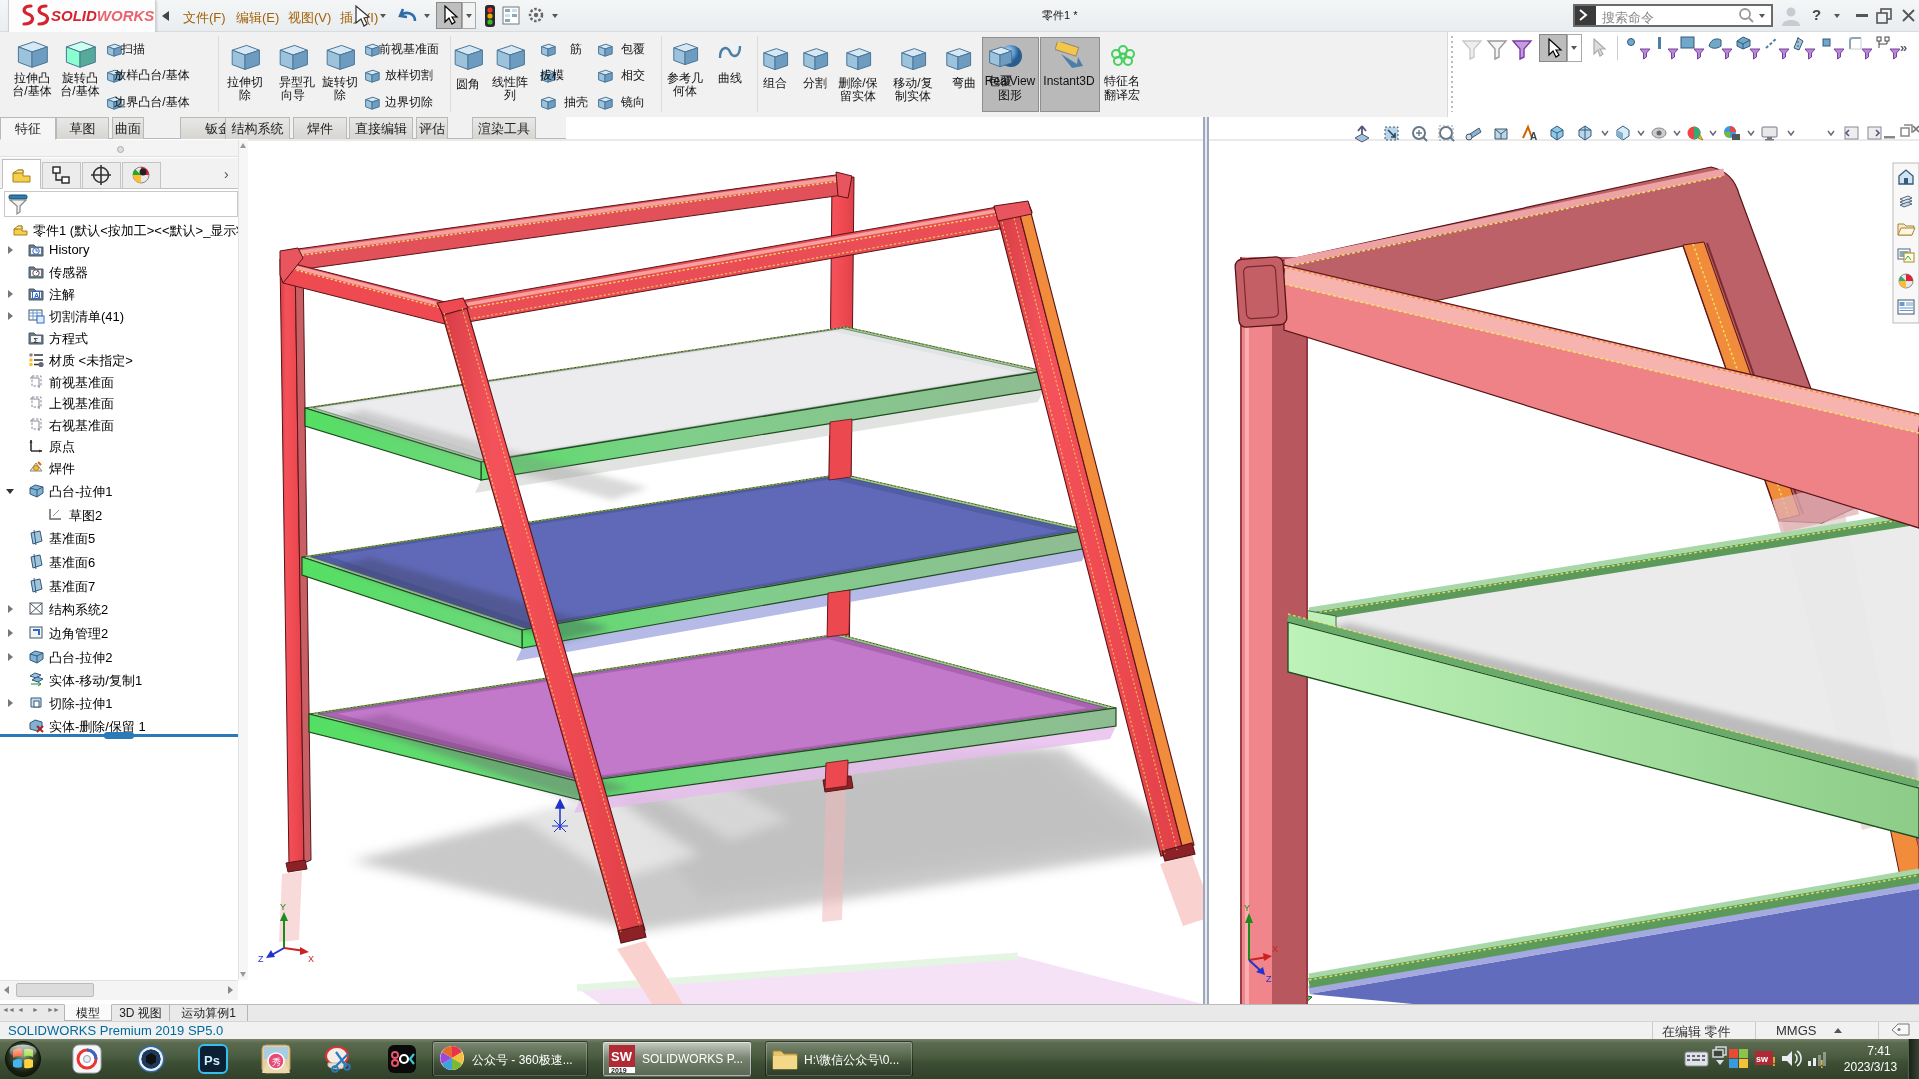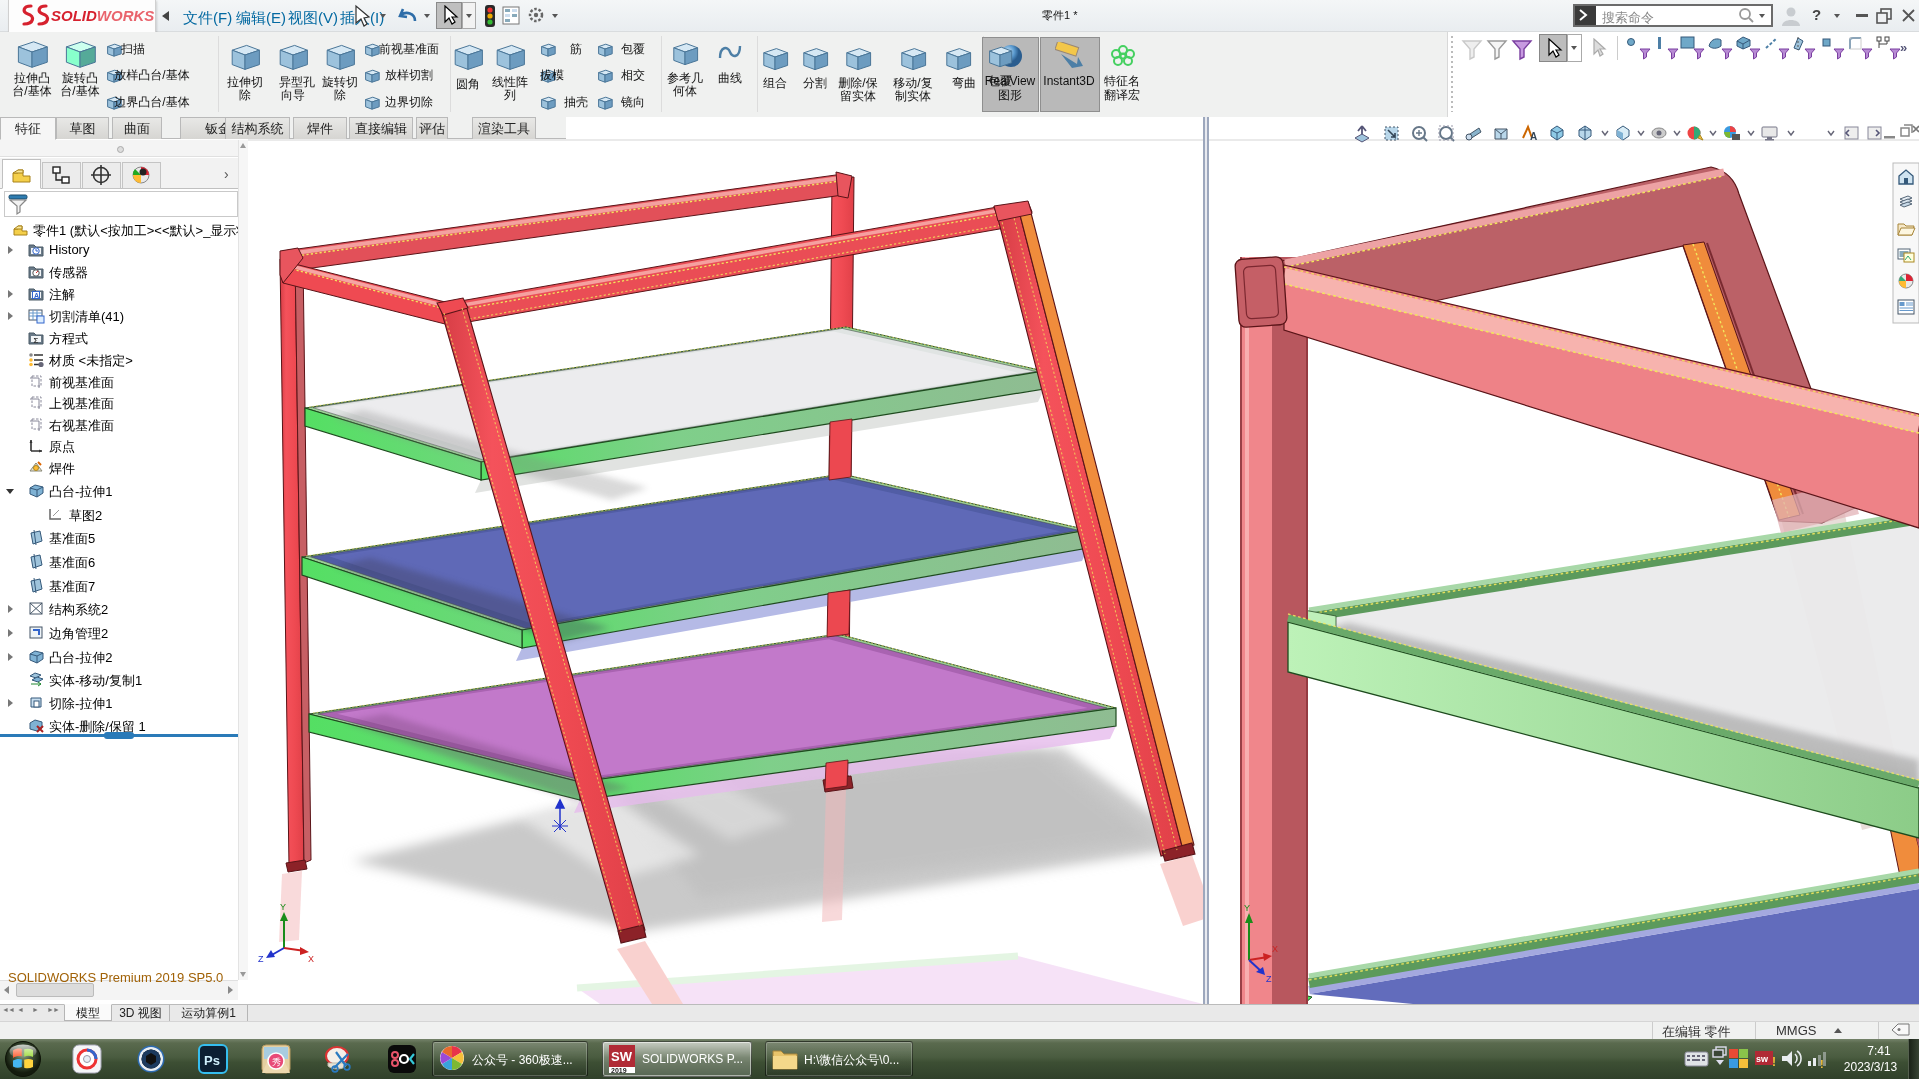--- a/index.html
+++ b/index.html
@@ -1,19 +1,19 @@
 <!DOCTYPE html>
 <html><head><meta charset="utf-8"><style>
 *{margin:0;padding:0;box-sizing:border-box}
 body{width:1919px;height:1079px;position:relative;overflow:hidden;
  font-family:"Liberation Sans",sans-serif;background:#fff}
 .abs{position:absolute}
 #titlebar{left:0;top:0;width:1919px;height:32px;
  background:linear-gradient(#f4f6f7,#e9edf0);border-bottom:1px solid #d9dcde}
-.menu{font-size:15px;color:#0369a1;top:9px}
+.menu{font-size:13px;color:#a16207;top:9px}
 #logo{left:8px;top:0px;width:148px;height:33px;background:#fdfdfd;
  border:1px solid #d0d0d0;border-top:none;box-shadow:1px 1px 2px rgba(0,0,0,.15)}
 #ribbon{left:0;top:32px;width:1448px;height:85px;background:#f0f1f0;border-right:1px solid #d8d8d8}
 #ribbonwhite{left:1448px;top:32px;width:471px;height:85px;background:#fff}
 .rsep{top:36px;width:1px;height:76px;background:#dcdcdc}
 .rlab{font-size:12px;color:#111;text-align:center;line-height:13px;white-space:nowrap}
 .dd{width:0;height:0;border-left:3.5px solid transparent;border-right:3.5px solid transparent;border-top:4px solid #555}
 #tabrow{left:0;top:117px;width:566px;height:22px;background:#f0f1f0;border-bottom:1px solid #b9b9b9}
 .tab{height:22px;border:1px solid #b9b9b9;border-bottom:none;background:linear-gradient(#e8e8e6,#d6d5d2);
  font-size:13px;color:#222;text-align:center;line-height:21px}
@@ -612,21 +612,21 @@
 <div class="abs" style="left:16px;top:983px;width:78px;height:14px;background:#dcdcdc;border:1px solid #bbb;border-radius:2px"></div>
 <div id="bottabs" class="abs"></div>
 <div class="abs" style="left:2px;top:1006px;font-size:7px;color:#777;letter-spacing:-1px">◄◄</div>
 <div class="abs" style="left:17px;top:1006px;font-size:7px;color:#777;letter-spacing:-1px">◄</div>
 <div class="abs" style="left:32px;top:1006px;font-size:7px;color:#777;letter-spacing:-1px">►</div>
 <div class="abs" style="left:47px;top:1006px;font-size:7px;color:#777;letter-spacing:-1px">►►</div>
 <div class="abs btab" style="left:64px;top:1004px;width:48px;background:#fafafa;border:1px solid #b5b5b5;border-top:1px solid #fafafa">模型</div>
 <div class="abs btab" style="left:112px;top:1005px;width:58px">3D 视图</div>
 <div class="abs btab" style="left:170px;top:1005px;width:78px">运动算例1</div>
 <div id="statusbar" class="abs"></div>
-<div class="abs" style="left:8px;top:970px;font-size:13px;color:#a16207">SOLIDWORKS Premium 2019 SP5.0</div>
+<div class="abs" style="left:8px;top:1023px;font-size:13px;color:#0369a1">SOLIDWORKS Premium 2019 SP5.0</div>
 <div class="abs" style="left:1652px;top:1022px;width:1px;height:17px;background:#ccc"></div>
 <div class="abs" style="left:1662px;top:1023px;font-size:13px;color:#333">在编辑 零件</div>
 <div class="abs" style="left:1755px;top:1022px;width:1px;height:17px;background:#ccc"></div>
 <div class="abs" style="left:1776px;top:1023px;font-size:13px;color:#333">MMGS</div>
 <div class="abs" style="left:1834px;top:1028px;width:0;height:0;border-left:4px solid transparent;border-right:4px solid transparent;border-bottom:5px solid #555"></div>
 <div class="abs" style="left:1878px;top:1022px;width:1px;height:17px;background:#ccc"></div>
 <svg class="abs" style="left:1890px;top:1022px" width="22" height="16">
     <path d="M2,8 L8,2 L19,2 L19,13 L8,13 Z" fill="#f8f8f8" stroke="#777"></path>
     <circle cx="9" cy="7.5" r="1.5" fill="#777"></circle>
   </svg>
@@ -1053,18 +1053,18 @@
     </g>
     <g transform="translate(1896,297)">
       <rect x="2" y="3" width="16" height="14" fill="#fff" stroke="#456"></rect>
       <rect x="3.5" y="5" width="5" height="4" fill="#69c"></rect>
       <path d="M10,6 L17,6 M10,8 L17,8 M3.5,11 L17,11 M3.5,13.5 L17,13.5" stroke="#69c" stroke-width="1"></path>
     </g>
   </svg>
 <div id="tabrow" class="abs"></div>
 <div class="tab abs tabactive" style="left:0px;top:117px;width:56px">特征</div>
 <div class="tab abs" style="left:56px;top:117px;width:53px">草图</div>
-<div class="tab abs" style="left:112px;top:117px;width:50px">曲面</div>
+<div class="tab abs" style="left:112px;top:117px;width:32px">曲面</div>
 <div class="tab abs" style="left:180px;top:117px;width:76px">钣金</div>
 <div class="tab abs" style="left:225px;top:117px;width:65px">结构系统</div>
 <div class="tab abs" style="left:293px;top:117px;width:54px">焊件</div>
 <div class="tab abs" style="left:349px;top:117px;width:64px">直接编辑</div>
 <div class="tab abs" style="left:416px;top:117px;width:32px">评估</div>
 <div class="tab abs" style="left:472px;top:117px;width:64px">渲染工具</div>
 </body></html>

